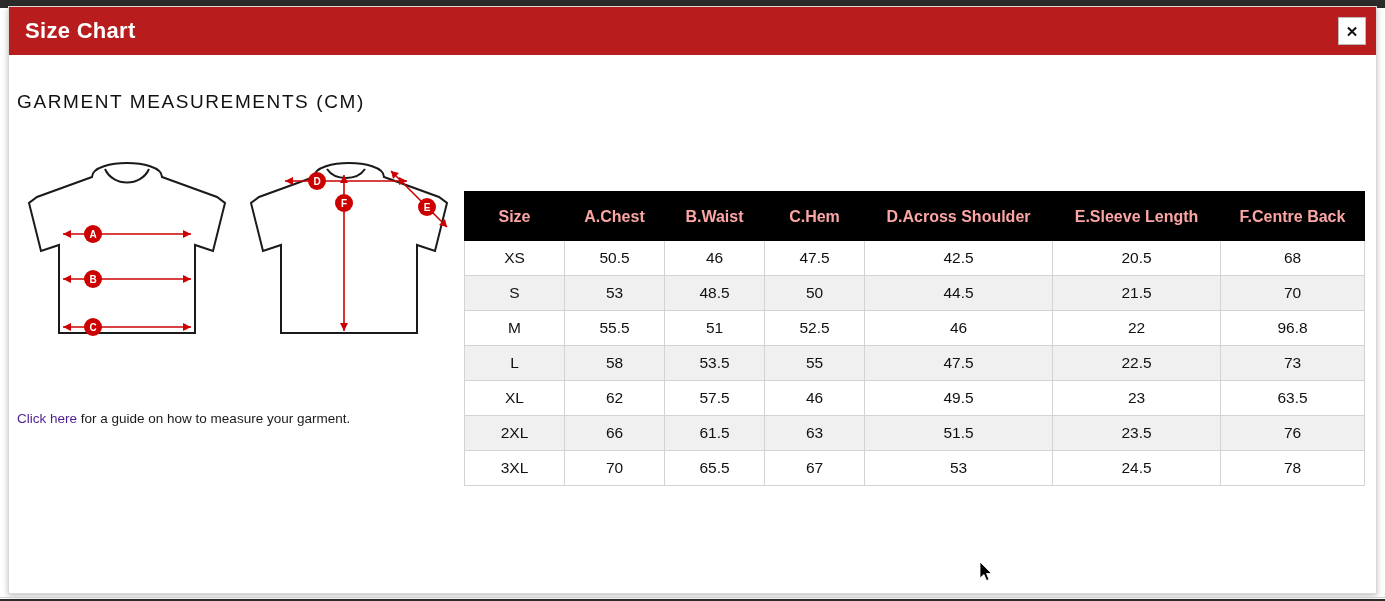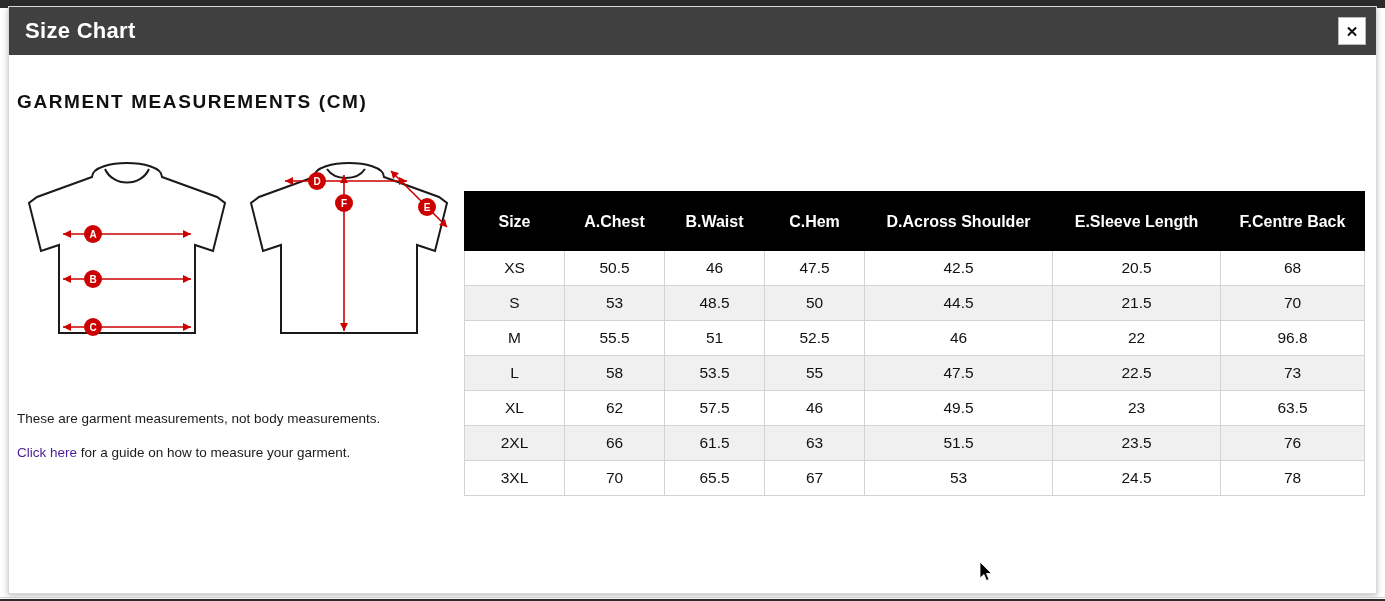--- a/index.html
+++ b/index.html
@@ -29,21 +29,21 @@
     width: 1369px;
     height: 588px;
     background: #ffffff;
     border: 1px solid #d8d8d8;
     box-shadow: 0 2px 6px rgba(0,0,0,.25);
     box-sizing: border-box;
   }
   .modal-header {
     position: relative;
     height: 48px;
-    background: #404040;
+    background: #b91c1c;
     color: #ffffff;
     display: flex;
     align-items: center;
     padding: 0 16px;
     box-sizing: border-box;
   }
   .modal-title {
     font-size: 22px;
     font-weight: bold;
     letter-spacing: .3px;
@@ -70,21 +70,21 @@
     position: relative;
     padding: 0;
   }
   .section-title {
     position: absolute;
     left: 8px;
     top: 36px;
     font-size: 19px;
     letter-spacing: 1.6px;
     color: #111111;
-    font-weight: bold;
+    font-weight: normal;
   }
   
   .left-col {
     position: absolute;
     left: 8px;
     top: 100px;
     width: 440px;
   }
   .diagram {
     width: 440px;
@@ -109,28 +109,28 @@
     top: 136px;
     width: 900px;
   }
   table.size-chart {
     border-collapse: collapse;
     width: 900px;
     table-layout: fixed;
   }
   table.size-chart th {
     background: #000000;
-    color: #ffffff;
+    color: #fca5a5;
     font-size: 16px;
     font-weight: bold;
     padding: 10px 4px;
     border: 1px solid #000000;
     text-align: center;
     line-height: 19px;
-    height: 59px;
+    height: 49px;
     box-sizing: border-box;
   }
   table.size-chart td {
     border: 1px solid #d3d3d3;
     text-align: center;
     font-size: 15.5px;
     color: #111111;
     height: 34px;
     padding: 0;
   }
@@ -238,21 +238,20 @@
             <text x="410" y="56" font-size="10" font-family="Liberation Sans, sans-serif" fill="#ffffff" text-anchor="middle" font-weight="bold">E</text>
 
             <line x1="327" y1="20" x2="327" y2="176" stroke="#cc0000" stroke-width="1.6"></line>
             <polygon points="327,20 323,28 331,28" fill="#cc0000"></polygon>
             <polygon points="327,176 323,168 331,168" fill="#cc0000"></polygon>
             <circle cx="327" cy="48" r="9" fill="#cc0000"></circle>
             <text x="327" y="52" font-size="10" font-family="Liberation Sans, sans-serif" fill="#ffffff" text-anchor="middle" font-weight="bold">F</text>
           </svg>
         </div>
 
-        <p class="note">These are garment measurements, not body measurements.</p>
 
         <p class="note"><span class="link">Click here</span><span> for a guide on how to measure your garment.</span></p>
 
       </div>
 
       <div class="table-wrap">
         <table class="size-chart">
           <colgroup>
             <col class="c0">
               <col class="c1">

